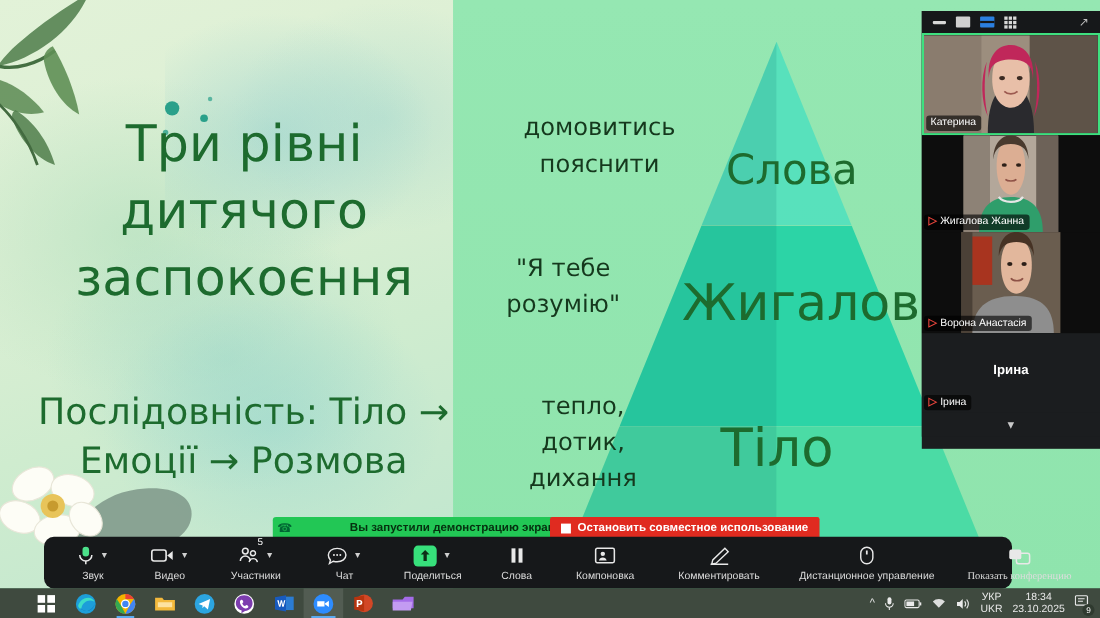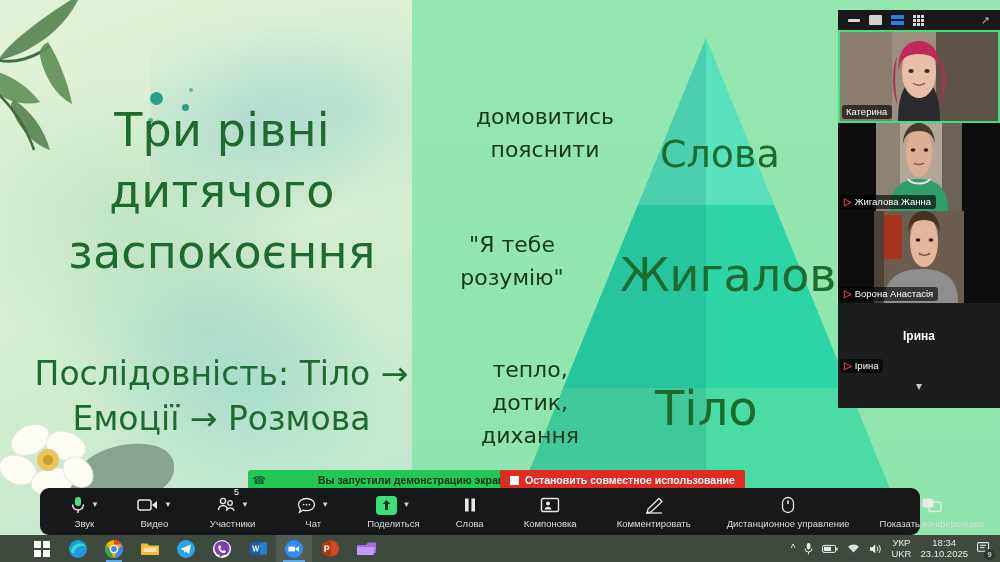--- a/index.html
+++ b/index.html
@@ -328,21 +328,21 @@
     <div class="tb-item" style="margin-left:28px;">
       <div class="tb-row">
         <svg width="14" height="18" viewBox="0 0 14 18">
           <rect x="1.5" y="1.5" width="11" height="15" rx="5.5" stroke="#e8e8e8" stroke-width="1.3" fill="none"></rect>
           <line x1="7" y1="4.5" x2="7" y2="8" stroke="#e8e8e8" stroke-width="1.6"></line>
         </svg>
       </div>
       <div class="tb-lab">Дистанционное управление</div>
     </div>
 
-    <div class="tb-item" style="margin-left:22px;">
+    <div class="tb-item" style="margin-left:22px;font-family:Liberation Serif, serif;">
       <div class="tb-row">
         <svg width="22" height="16" viewBox="0 0 22 16">
           <rect x="1.5" y="1.5" width="11" height="9" rx="2" fill="#e8e8e8"></rect>
           <rect x="8" y="5" width="12" height="9.5" rx="2" stroke="#e8e8e8" stroke-width="1.4" fill="none"></rect>
         </svg>
       </div>
       <div class="tb-lab">Показать конференцию</div>
     </div>
 
   </div>

